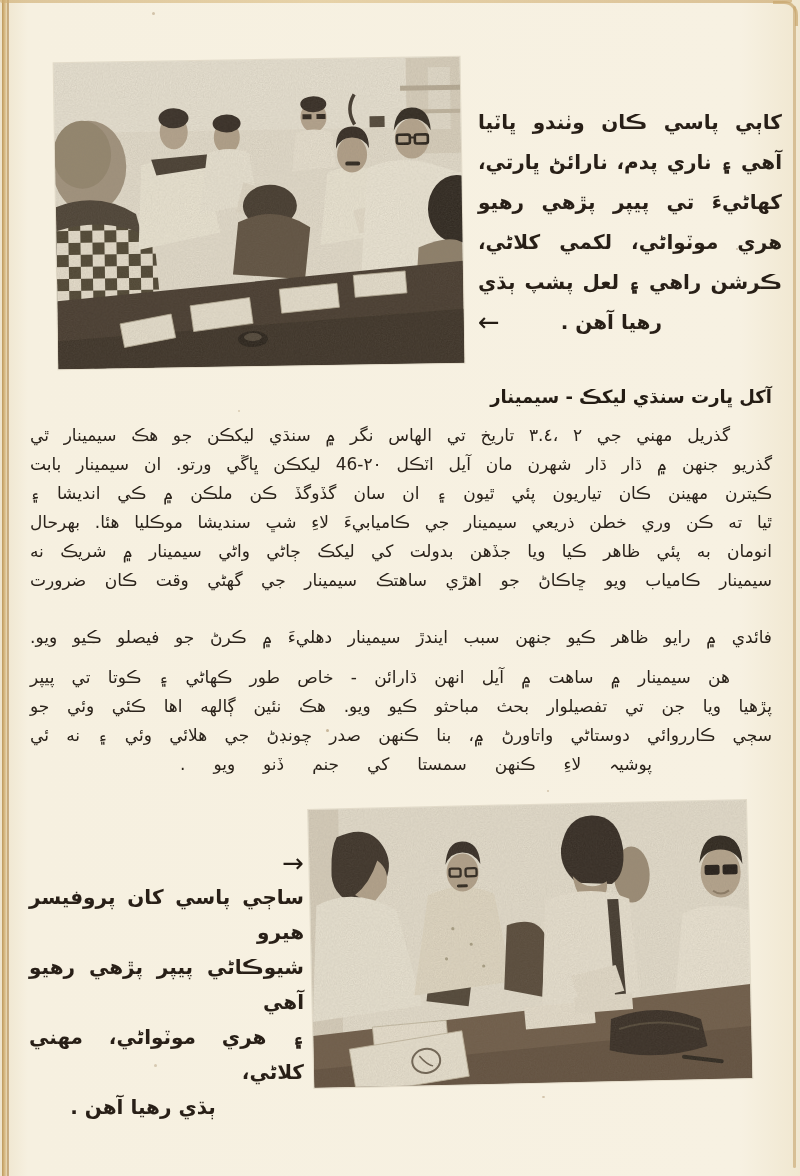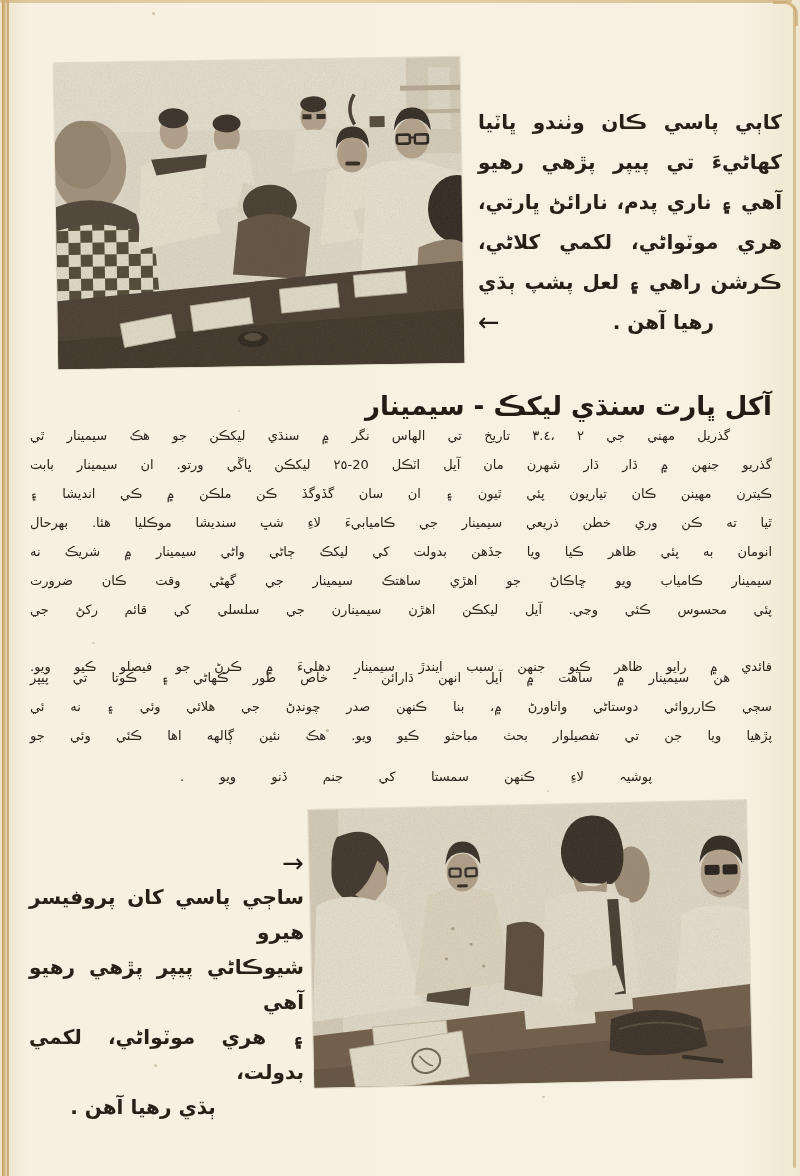--- a/index.html
+++ b/index.html
@@ -35,37 +35,37 @@
   
   .rtl { direction:rtl; unicode-bidi:embed; }
 
   .caption { position:absolute; font-size:20px; font-weight:600; color:#281f17; }
   .caption .cap-line { line-height:40px; text-align:justify; text-align-last:justify; white-space:normal; }
   .caption-top    { left:478px; top:102px; width:304px; }
   .caption-bottom { left:22px;  top:850px; width:282px; }
   .caption-bottom .cap-line { line-height:35px;margin-left:7px; }
 
   .cap-last-top { display:flex; align-items:center; line-height:40px; }
-  .cap-last-top .cap-text { margin-right:68px; }
+  .cap-last-top .cap-text { margin-right:120px; }
   .cap-last-top .arrow { margin-right:auto; }
 
   .arrow { font-size:26px; font-weight:400; color:#241c14; line-height:1; }
   .arrow-row { text-align:right; height:30px; line-height:28px; padding-left:6px; }
   .cap-last-bottom { text-align:center; text-align-last:auto; padding-right:40px; line-height:35px; }
 
   .heading { position:absolute; top:374px; left:340px; right:28px;
-             font-size:26px; font-weight:700; text-align:right; color:#241c14; letter-spacing:0; }
-
-  .para { position:absolute; left:30px; right:28px; font-size:13px; font-weight:500; color:#2b231b; }
+             font-size:18px; font-weight:700; text-align:right; color:#241c14; letter-spacing:0; }
+
+  .para { position:absolute; left:30px; right:28px; font-size:17px; font-weight:500; color:#2b231b; }
   .para .b-line { line-height:29px; text-align:justify; text-align-last:justify; }
   .para-1 { top:421px; }
   .para-2 { top:663px; }
   .indent { padding-right:42px; }
   .p1-last { text-align:right; text-align-last:auto;margin-top:28px; }
-  .p2-last { text-align:center; text-align-last:auto; padding-right:120px; padding-left:150px;margin-top:12px; }
+  .p2-last { text-align:center; text-align-last:auto; padding-right:120px; padding-left:150px; }
 </style>
 </head>
 <body>
 
 <div class="page">
 
   <div class="edge-left"></div>
   <div class="edge-left2"></div>
   <div class="edge-top"></div>
   <div class="edge-right"></div>
@@ -153,47 +153,46 @@
       </g>
       <ellipse cx="195" cy="279" rx="15" ry="8" fill="#1f1a15"></ellipse>
       <ellipse cx="195" cy="277" rx="9" ry="4" fill="#4a4136"></ellipse>
       <rect width="406" height="306" fill="#b59a6e" opacity="0.06"></rect>
       <rect width="406" height="306" filter="url(#grain1)" opacity="0.5"></rect>
     </svg>
   </div>
 
   <div class="caption caption-top rtl">
     <div class="cap-line">کاٻي پاسي ڪان وٺندو ڀاٽيا</div>
+    <div class="cap-line">آهي ۽ ناري پدم، نارائڻ ڀارتي،</div>
     <div class="cap-line">کهاڻيءَ تي پيپر پڙهي رهيو</div>
-    <div class="cap-line">آهي ۽ ناري پدم، نارائڻ ڀارتي،</div>
     <div class="cap-line">هري موٽواڻي، لکمي کلاڻي،</div>
     <div class="cap-line">ڪرشن راهي ۽ لعل پشپ ٻڌي</div>
     <div class="cap-last-top">
       <span class="cap-text">رهيا آهن .</span>
       <span class="arrow">←</span>
     </div>
   </div>
 
   <h1 class="heading rtl">آکل ڀارت سنڌي ليکڪ - سيمينار</h1>
 
   <div class="para para-1 rtl">
     <div class="b-line indent">گذريل مهني جي ٢ ،٣.٤ تاريخ تي الهاس نگر ۾ سنڌي ليکڪن جو هڪ سيمينار ٿي</div>
-    <div class="b-line">گذريو جنهن ۾ ڌار ڌار شهرن مان آيل اٽڪل 20-٢٥ ليکڪن ڀاڱي ورتو. ان سيمينار بابت</div>
+    <div class="b-line">گذريو جنهن ۾ ڌار ڌار شهرن مان آيل اٽڪل ٢٠-46 ليکڪن ڀاڱي ورتو. ان سيمينار بابت</div>
     <div class="b-line">ڪيترن مهينن ڪان تياريون پئي ٿيون ۽ ان سان گڏوگڏ ڪن ملڪن ۾ ڪي انديشا ۽</div>
     <div class="b-line">ٿيا ته ڪن وري خطن ذريعي سيمينار جي ڪاميابيءَ لاءِ شڀ سنديشا موڪليا هئا. بهرحال</div>
     <div class="b-line">انومان به پئي ظاهر ڪيا ويا جڏهن بدولت کي ليکڪ ڄاڻي واڻي سيمينار ۾ شريڪ نه</div>
     <div class="b-line">سيمينار ڪامياب ويو ڇاڪاڻ جو اهڙي ساهتڪ سيمينار جي گهڻي وقت ڪان ضرورت</div>
-    <div class="b-line">پئي محسوس ڪئي وڃي. آيل ليکڪن اهڙن سيمينارن جي سلسلي کي قائم رکڻ جي</div>
     <div class="b-line p1-last">فائدي ۾ رايو ظاهر ڪيو جنهن سبب ايندڙ سيمينار دهليءَ ۾ ڪرڻ جو فيصلو ڪيو ويو.</div>
   </div>
 
   <div class="para para-2 rtl">
     <div class="b-line indent">هن سيمينار ۾ ساهت ۾ آيل انهن ڌارائن - خاص طور ڪهاڻي ۽ ڪوتا تي پيپر</div>
+    <div class="b-line">پڙهيا ويا جن تي تفصيلوار بحث مباحثو ڪيو ويو. هڪ نئين ڳالهه اها ڪئي وئي جو</div>
     <div class="b-line">سڄي ڪارروائي دوستاڻي واتاورڻ ۾، بنا ڪنهن صدر چونڊڻ جي هلائي وئي ۽ نه ئي</div>
-    <div class="b-line">پڙهيا ويا جن تي تفصيلوار بحث مباحثو ڪيو ويو. هڪ نئين ڳالهه اها ڪئي وئي جو</div>
     <div class="b-line p2-last">پوشيہ لاءِ ڪنهن سمستا کي جنم ڏنو ويو .</div>
   </div>
 
   <div class="photo photo-bottom" title="ليکڪ پيپر پڙهندي ميز تي ويٺل">
     <svg viewBox="0 0 438 278" preserveAspectRatio="none">
       <defs>
         <filter id="grain2">
             <feTurbulence type="fractalNoise" baseFrequency="0.85" numOctaves="2" stitchTiles="stitch"></feTurbulence>
           <feColorMatrix type="matrix" values="0 0 0 0 0.24  0 0 0 0 0.21  0 0 0 0 0.17  0 0 0 0.55 0"></feColorMatrix>
           </filter>
@@ -249,17 +248,17 @@
       <rect width="438" height="278" filter="url(#grain2)" opacity="0.5"></rect>
     </svg>
   </div>
 
   <div class="caption caption-bottom rtl">
     <div class="arrow-row">
       <span class="arrow">→</span>
     </div>
     <div class="cap-line">ساڄي پاسي کان پروفيسر هيرو</div>
     <div class="cap-line">شيوڪاڻي پيپر پڙهي رهيو آهي</div>
-    <div class="cap-line">۽ هري موٽواڻي، لکمي بدولت،</div>
+    <div class="cap-line">۽ هري موٽواڻي، مهني کلاڻي،</div>
     <div class="cap-last-bottom">ٻڌي رهيا آهن .</div>
   </div>
 
 </div>
 
 </body></html>

